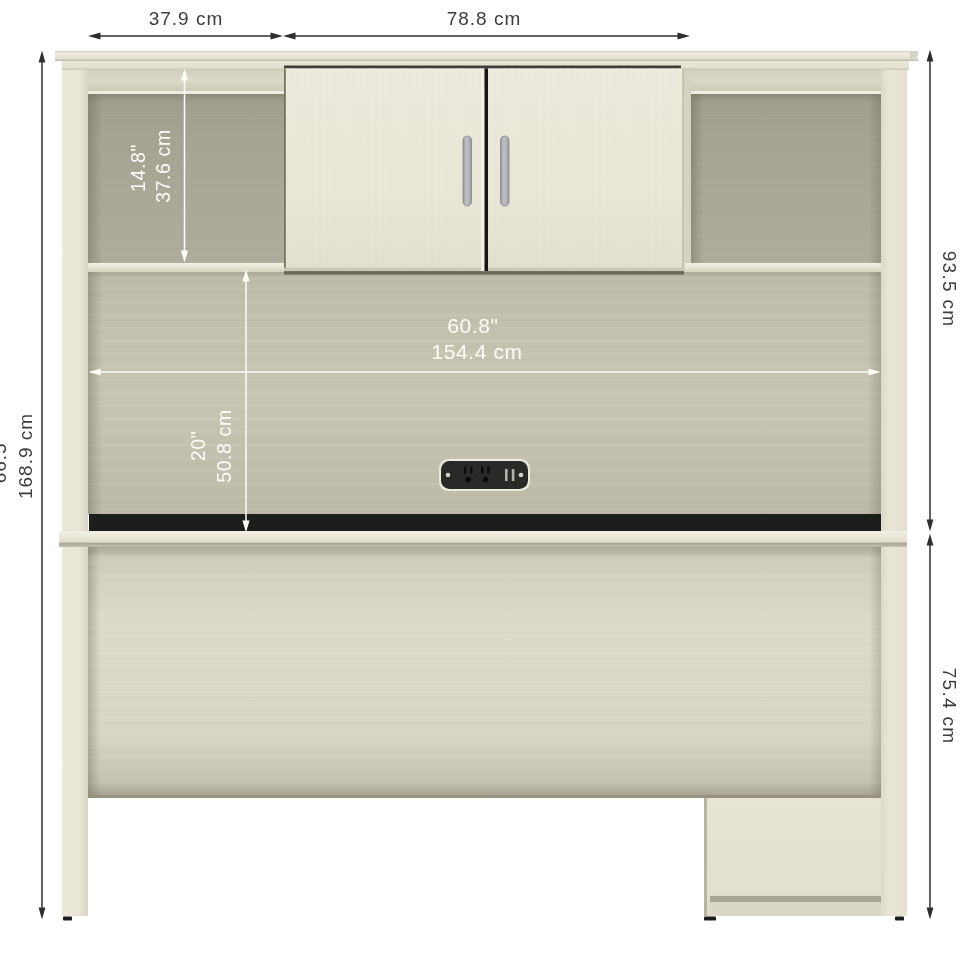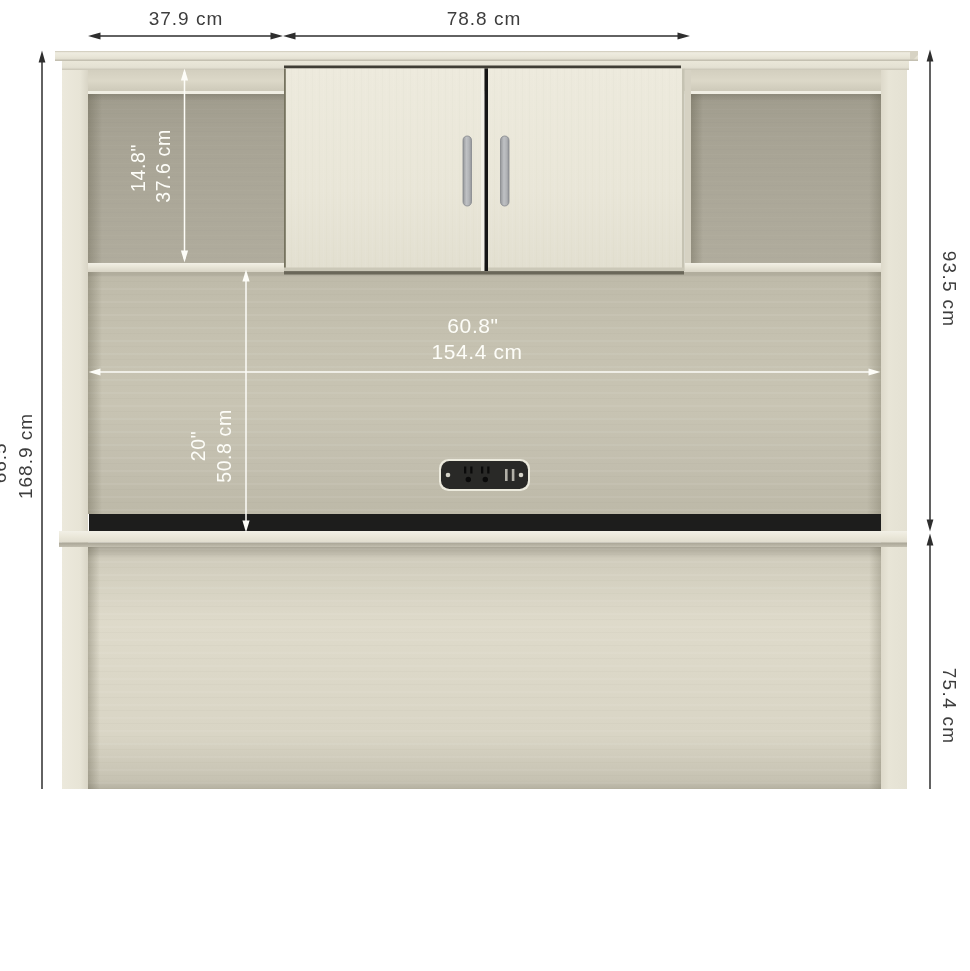--- a/index.html
+++ b/index.html
@@ -1,16 +1,16 @@
 <!DOCTYPE html>
 <html><head>
 <meta charset="utf-8">
 <style>
   html,body{margin:0;padding:0;background:#ffffff;}
-  #stage{position:relative;width:970px;height:789px;background:#ffffff;overflow:hidden;
+  #stage{position:relative;width:970px;height:971px;background:#ffffff;overflow:hidden;
          font-family:"Liberation Sans", sans-serif;}
   svg{position:absolute;left:0;top:0;}
   text{font-family:"Liberation Sans", sans-serif;}
 </style>
 </head>
 <body>
 <div id="stage">
 <svg width="970" height="971" viewBox="0 0 970 971">
 <defs>
   <linearGradient id="gTop" x1="0" y1="0" x2="0" y2="1">

